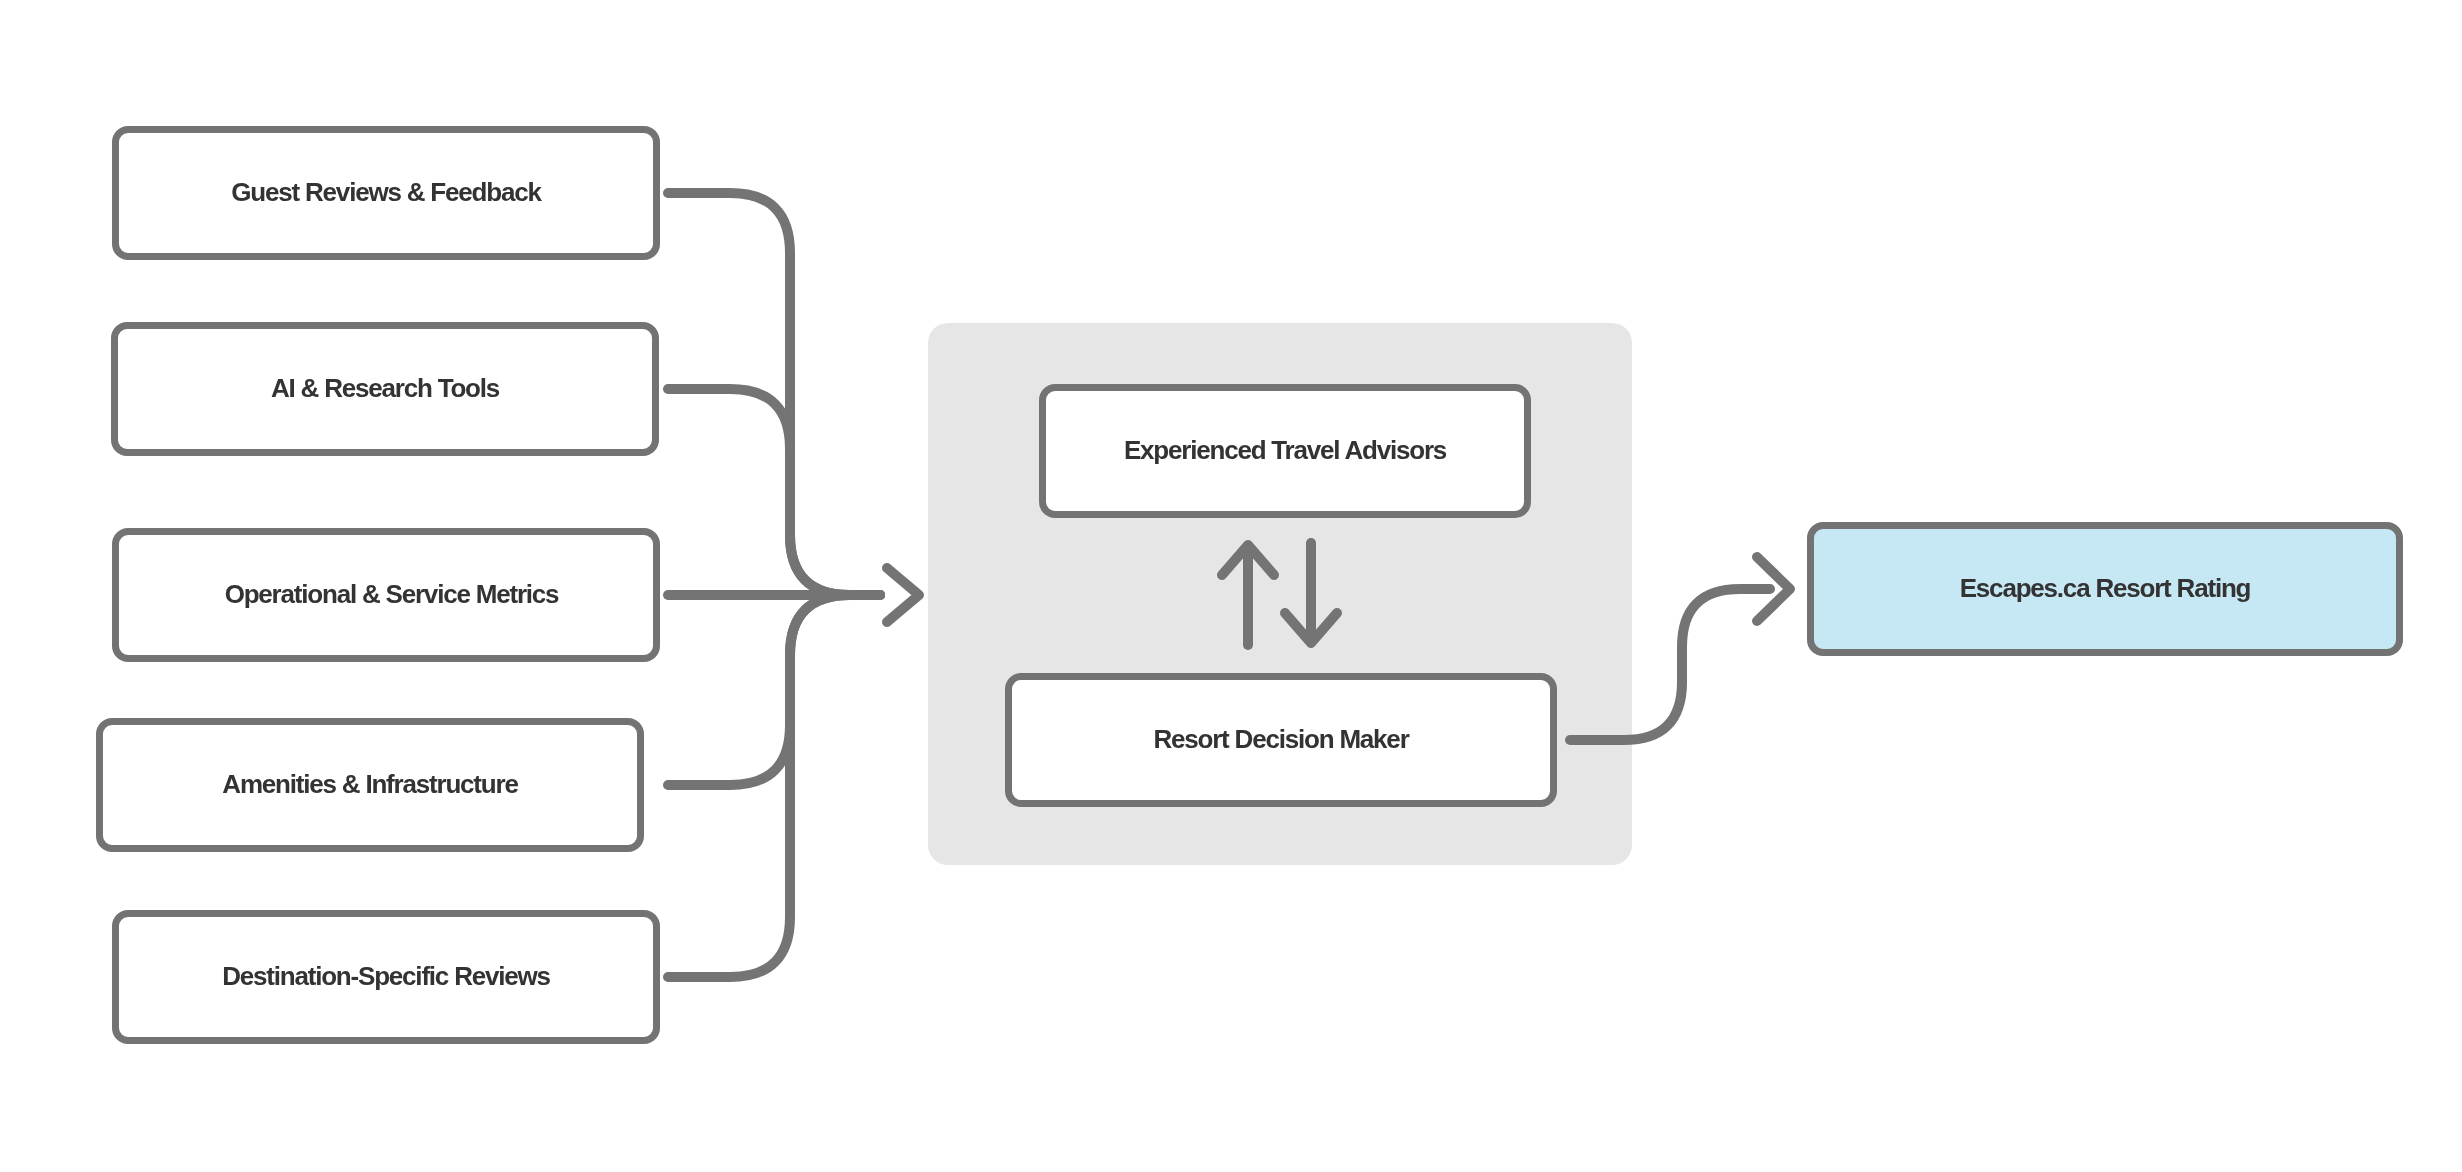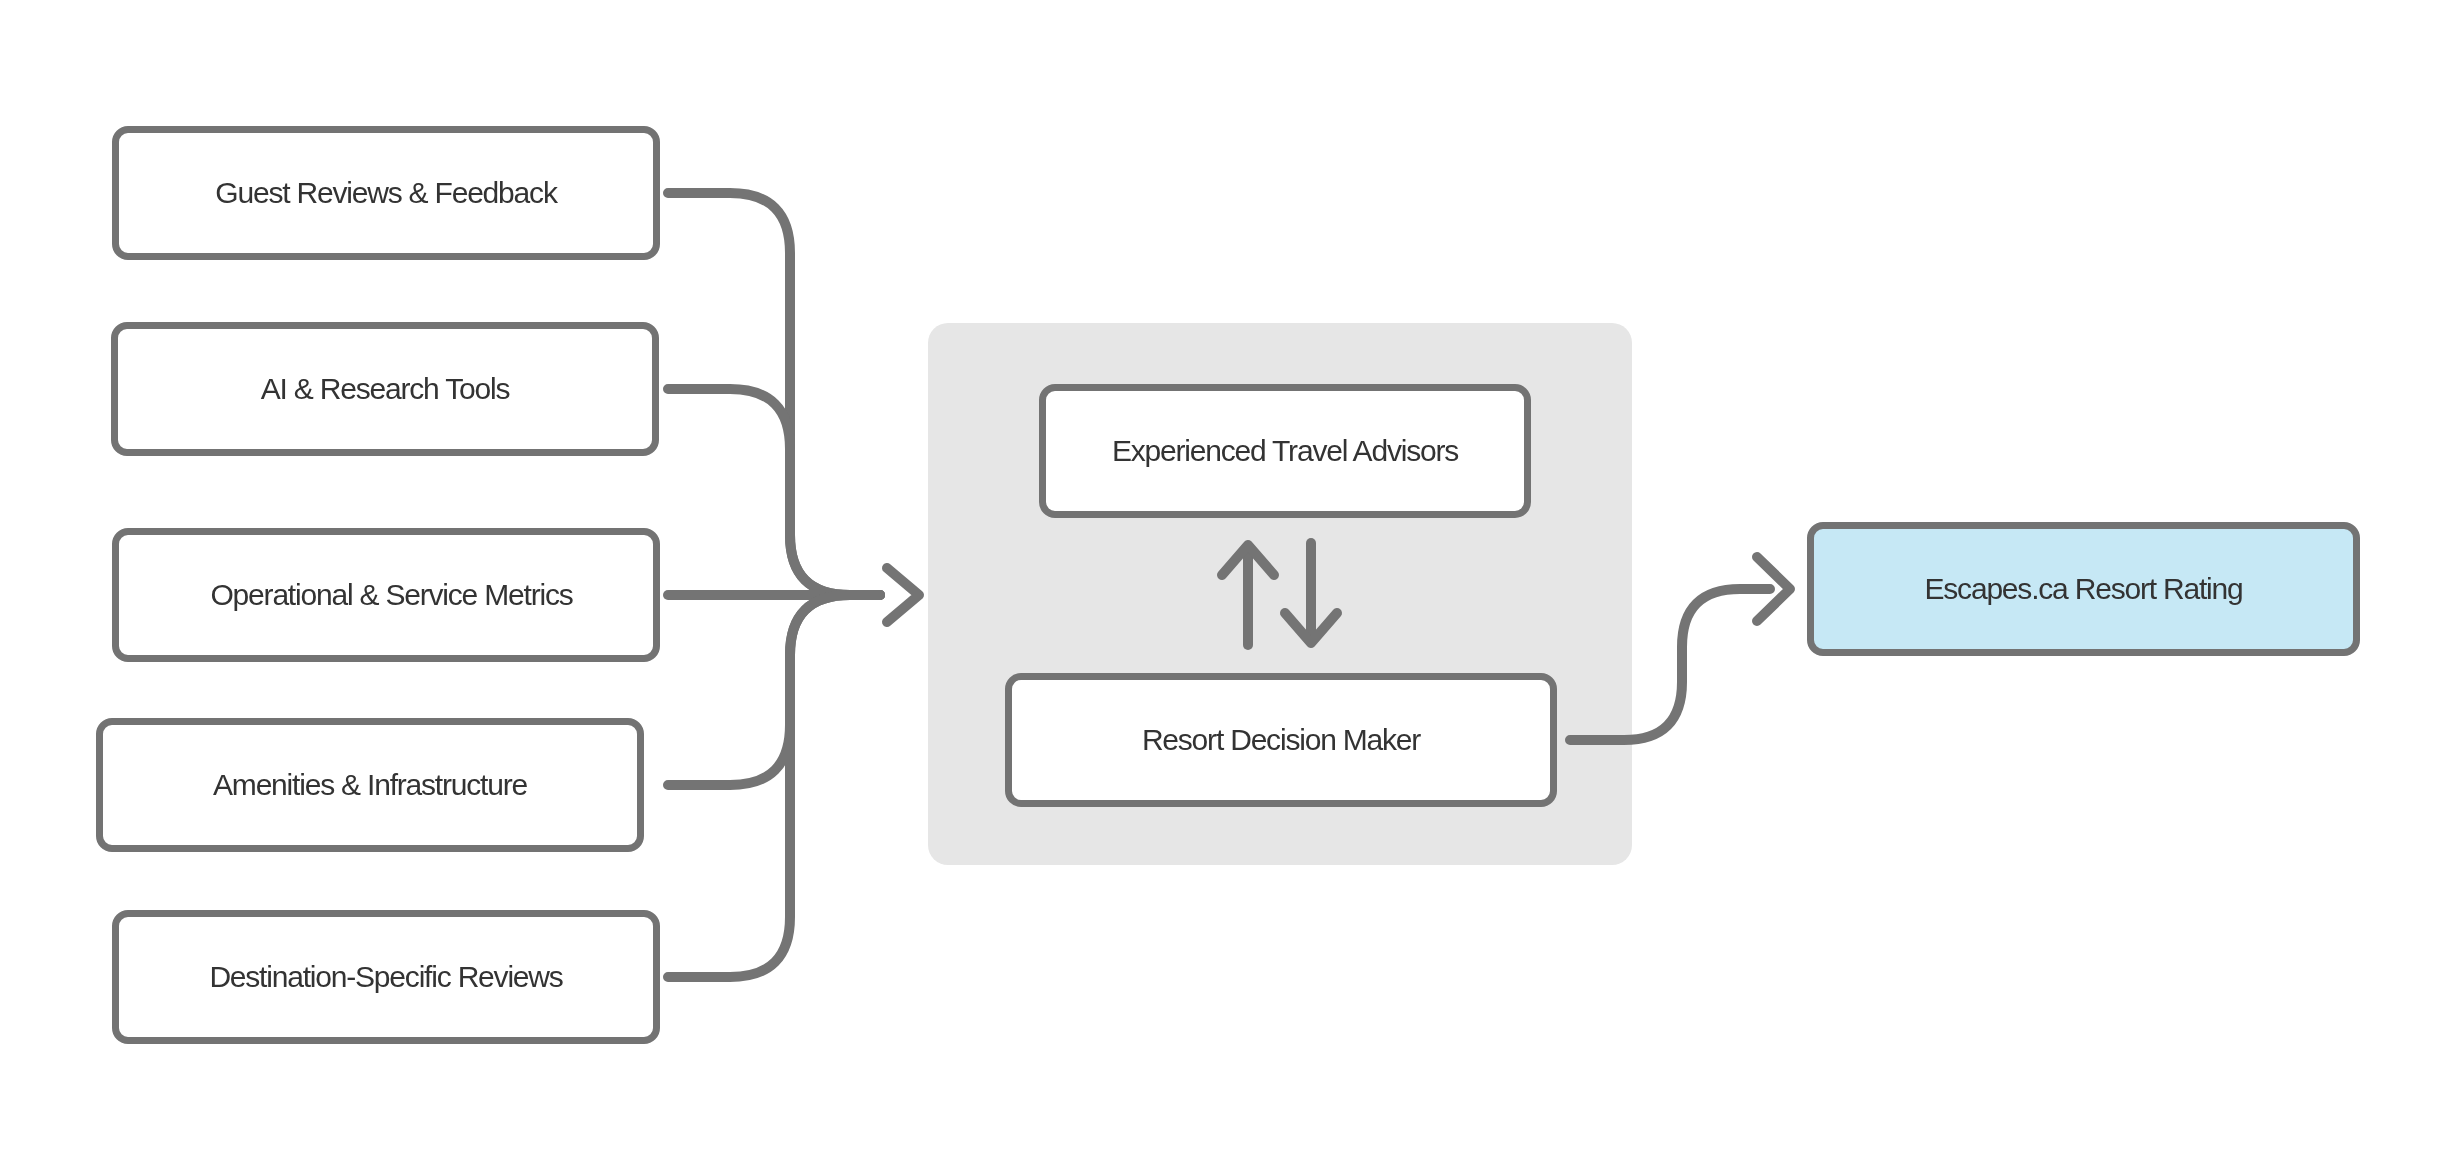--- a/index.html
+++ b/index.html
@@ -45,36 +45,36 @@
     position:absolute;
     width:548px; height:134px;
     box-sizing:border-box;
     background:var(--node_bg);
     border:7px solid var(--node_border);
     border-radius:16px;
     display:flex;
     align-items:center;
     justify-content:center;
     text-align:center;
-    font-weight:400;
-    font-size:30px;
+    font-weight:700;
+    font-size:26px;
     letter-spacing:-1.2px;
     line-height:1.15;
     color:var(--node_text);
     z-index:3;
     white-space:nowrap;
   }
   #n-src1{left:112px; top:126px;}
   #n-src2{left:111px; top:322px;}
   #n-src3{left:112px; top:528px;padding-left:11px;}
   #n-src4{left:96px; top:718px;}
   #n-src5{left:112px; top:910px;}
   #n-advisors{left:1039px; top:384px; width:492px;}
   #n-decision{left:1005px; top:673px; width:552px;}
-  #n-output{left:1807px; top:522px; width:553px; background:var(--highlight_bg);}
+  #n-output{left:1807px; top:522px; width:596px; background:var(--highlight_bg);}
 </style>
 </head>
 <body>
 
 <div id="canvas">
 
   <div id="panel"></div>
 
   <svg id="edges" viewBox="0 0 2462 1172" xmlns="http://www.w3.org/2000/svg">
 

